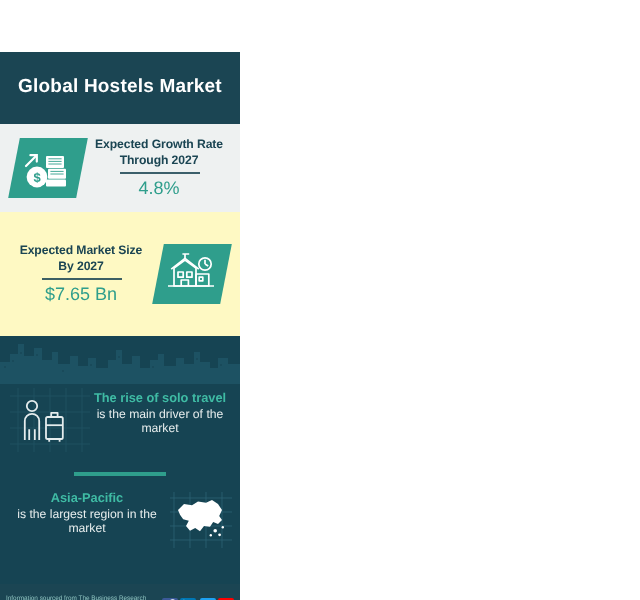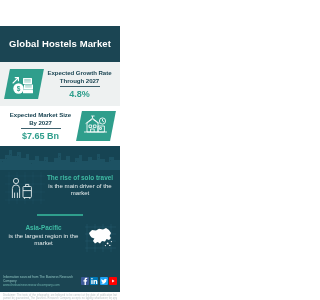--- a/index.html
+++ b/index.html
@@ -35,25 +35,25 @@
     position:absolute; inset:0; background:#2f9e8c;
     transform:skewX(-11deg);
   }
   .para svg { position:absolute; inset:0; width:100%; height:100%; }
   .c1-text { flex:1; text-align:center; padding-right:1px; }
   .lbl {
     color:#1b4553; font-size:6.1px; font-weight:bold;
     line-height:7.4px; letter-spacing:-.05px;
   }
   .rule { height:1px; background:#1b4553; margin:2px auto 1.5px; width:40px; opacity:.85; }
-  .val { color:#2f9e8c; font-size:9px; font-weight:bold; line-height:10px; }
+  .val { color:#2f9e8c; font-size:9px; font-weight:normal; line-height:10px; }
 
   
   .card2 {
-    height:40px; background:#ffffff;
+    height:62px; background:#fef9c3;
     display:flex; align-items:center; padding:2px 7px 2px 5px; gap:4px;
   }
   .c2-text { flex:1; text-align:center; padding-left:1px; }
 
   
   .band-solo {
     position:relative; height:62px; background:#164453; overflow:hidden;
   }
   .skyline { position:absolute; top:0; left:0; width:120px; height:24px; display:block; }
   .grid-dec {

